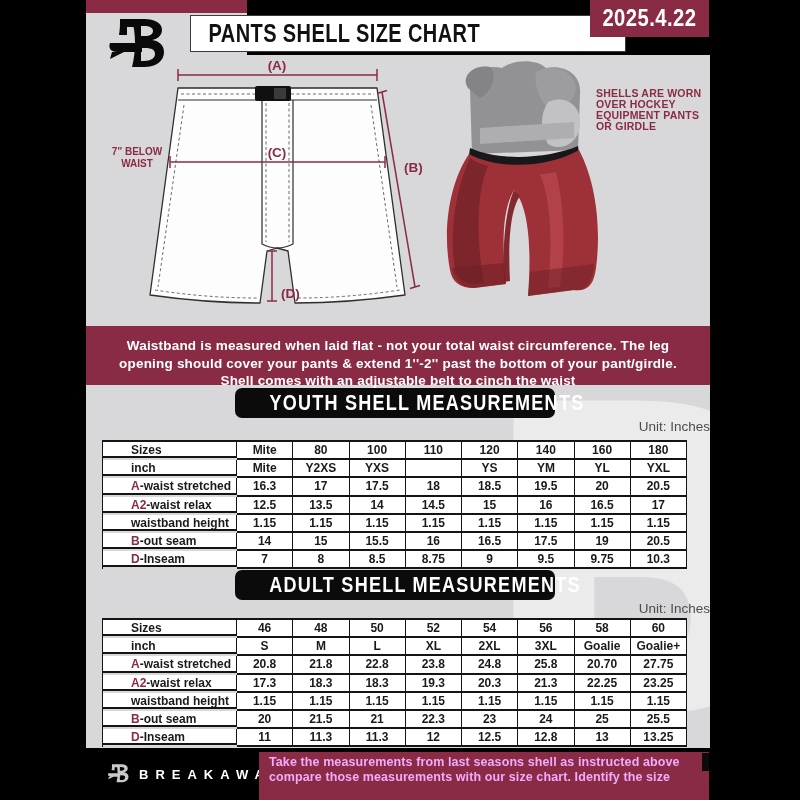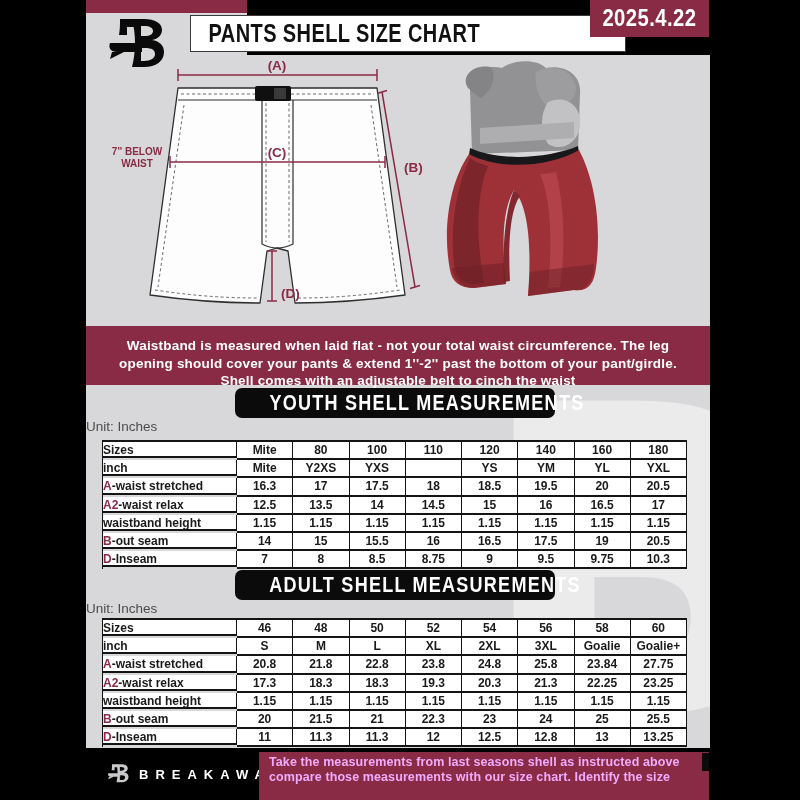--- a/index.html
+++ b/index.html
@@ -23,28 +23,28 @@
   .pants-svg{position:absolute;left:440px;top:58px;width:250px;height:250px;z-index:3;}
   .shell-note{position:absolute;left:596px;top:88px;width:120px;z-index:3;
               color:var(--maroon,#8a2b45);font-size:10.5px;font-weight:bold;line-height:11px;letter-spacing:.2px;}
   .info-banner{position:absolute;left:86px;top:326px;width:624px;height:59px;background:var(--maroon,#8a2b45);
                z-index:4;color:#fff;text-align:center;font-size:13.5px;font-weight:bold;
                line-height:17.5px;padding-top:11px;box-sizing:border-box;letter-spacing:.2px;}
   .sec-banner{position:absolute;left:235px;width:320px;height:30px;background:#0b0b0b;border-radius:7px;
               z-index:4;text-align:center;}
   .sec-banner .tt{display:inline-block;transform:scaleX(.82);font-size:22px;font-weight:bold;color:#fff;
               line-height:30px;letter-spacing:1.5px;white-space:nowrap;}
-  .unit-label{position:absolute;left:86px;width:624px;text-align:left;z-index:4;
+  .unit-label{position:absolute;left:86px;width:624px;text-align:right;z-index:4;
               color:#4c4c4c;font-size:13.5px;}
   .size-table{position:absolute;left:102px;width:584px;z-index:4;
               display:grid;grid-template-columns:134px repeat(8,1fr);
               border-top:2px solid #141414;border-left:1px solid #141414;}
   .tcell{background:#fff;height:16.2px;line-height:16px;font-size:12px;font-weight:bold;color:#1a1a1a;
          border-right:1px solid #141414;border-bottom:2px solid #141414;text-align:center;overflow:hidden;}
-  .tlabel{text-align:left;box-sizing:border-box;}
+  .tlabel{text-align:left;padding-left:28px;box-sizing:border-box;}
   .pfx{color:var(--maroon,#8a2b45);}
   .watermark{position:absolute;left:388px;top:352px;z-index:1;font-family:"DejaVu Sans",sans-serif;
              font-weight:bold;font-size:430px;line-height:400px;color:#fff;opacity:.5;}
   .footer-logo{position:absolute;left:106px;top:760px;height:28px;display:flex;align-items:center;gap:9px;z-index:5;}
   .footer-brand{color:#fff;font-size:13px;font-weight:bold;letter-spacing:7px;}
   .footer-box{position:absolute;left:259px;top:752px;width:450px;height:48px;background:var(--maroon,#8a2b45);
               z-index:5;box-sizing:border-box;padding:3px 0 0 10px;color:#f0abfc;font-size:12.5px;
               font-weight:bold;line-height:15.2px;letter-spacing:.1px;}
   .footer-notch{position:absolute;left:702px;top:753px;width:7px;height:18px;background:#0b0b0b;z-index:6;}
   svg text{font-family:"Liberation Sans",sans-serif;}
@@ -132,20 +132,26 @@
     <path fill="#18181a" d="M30 90 C60 104 110 100 138 88 L140 102 C108 114 58 116 28 104 Z"></path>
 
     <path fill="#9e3038" d="M29 96 C10 124 2 170 10 212 C12 224 20 230 34 230 L66 226 C62 186 62 152 74 132 C88 148 92 186 88 238 L134 232 C148 234 154 226 156 210 C162 164 154 120 139 92 C108 110 58 112 29 96 Z"></path>
     <path fill="#7c252b" d="M30 100 C16 130 10 170 14 206 C16 220 24 226 34 226 L44 225 C36 182 36 136 48 108 C41 106 35 104 30 100 Z"></path>
     <path fill="#822930" d="M74 132 C66 150 62 186 64 224 L70 223 C68 186 70 152 80 138 Z"></path>
     <path fill="#b24149" d="M100 116 C112 144 112 190 108 230 L120 229 C126 190 124 146 116 114 C111 115 105 116 100 116 Z"></path>
     <path fill="#6e1f25" d="M12 210 L64 205 L66 226 L34 230 C22 230 14 222 12 210 Z" opacity=".55"></path>
     <path fill="#6e1f25" d="M90 214 L154 206 C154 222 146 234 134 232 L88 238 Z" opacity=".5"></path>
   </svg>
 
+  <div class="shell-note">
+    <div>SHELLS ARE WORN</div>
+    <div>OVER HOCKEY</div>
+    <div>EQUIPMENT PANTS</div>
+    <div>OR GIRDLE</div>
+  </div>
 
   <div class="info-banner">
     <div>Waistband is measured when laid flat - not your total waist circumference. The leg</div>
     <div>opening should cover your pants &amp; extend 1''-2'' past the bottom of your pant/girdle.</div>
     <div>Shell comes with an adjustable belt to cinch the waist</div>
   </div>
 
   <div class="sec-banner" style="top:388px">
     <span class="tt">YOUTH SHELL MEASUREMENTS</span>
   </div>
@@ -239,21 +245,21 @@
       <div class="tcell tval">3XL</div>
       <div class="tcell tval">Goalie</div>
       <div class="tcell tval">Goalie+</div>
       <div class="tcell tlabel"><span class="pfx">A</span>-waist stretched</div>
       <div class="tcell tval">20.8</div>
       <div class="tcell tval">21.8</div>
       <div class="tcell tval">22.8</div>
       <div class="tcell tval">23.8</div>
       <div class="tcell tval">24.8</div>
       <div class="tcell tval">25.8</div>
-      <div class="tcell tval">23.84</div>
+      <div class="tcell tval">20.70</div>
       <div class="tcell tval">27.75</div>
       <div class="tcell tlabel"><span class="pfx">A2</span>-waist relax</div>
       <div class="tcell tval">17.3</div>
       <div class="tcell tval">18.3</div>
       <div class="tcell tval">18.3</div>
       <div class="tcell tval">19.3</div>
       <div class="tcell tval">20.3</div>
       <div class="tcell tval">21.3</div>
       <div class="tcell tval">22.25</div>
       <div class="tcell tval">23.25</div>

